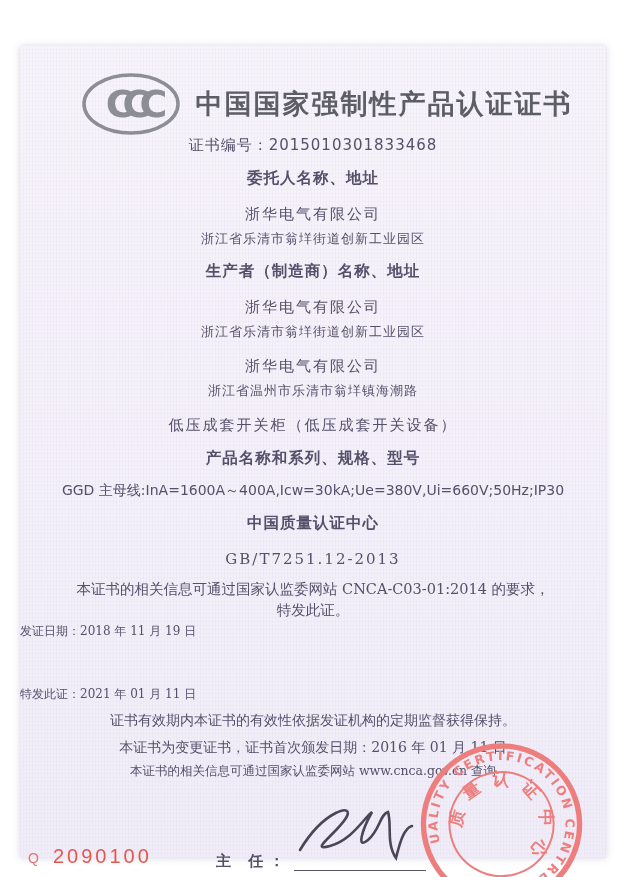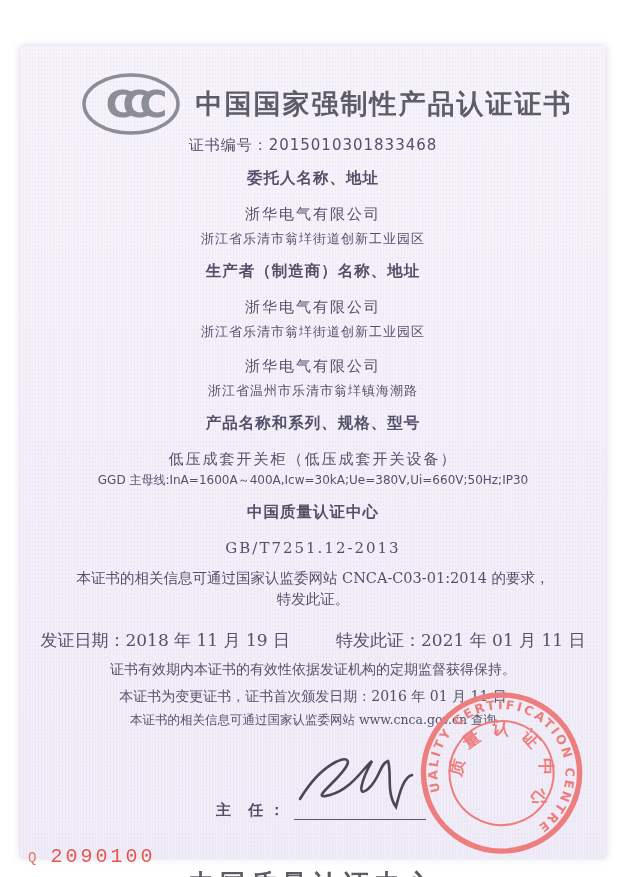--- a/index.html
+++ b/index.html
@@ -20,38 +20,38 @@
   .cert-title{
     position:absolute;left:150px;right:8px;top:14px;text-align:center;
     font-size:27px;letter-spacing:2px;color:#5d5d66;font-weight:600;white-space:nowrap;
   }
   .line{text-align:center;white-space:nowrap;}
   .certno{font-size:15px;letter-spacing:1px;}
   .certno .num{font-family:"DejaVu Sans",sans-serif;font-size:15px;}
   .sec-head{margin-top:13px;font-size:15.5px;font-weight:600;letter-spacing:1px;}
   .sec-name{margin-top:16px;font-size:15px;letter-spacing:2px;}
   .sec-addr{margin-top:6px;font-size:13px;letter-spacing:1px;}
-  .spec{margin-top:3px;font-size:12px;font-family:"DejaVu Sans",sans-serif;letter-spacing:0;}
+  .spec{margin-top:13px;font-size:14px;font-family:"DejaVu Sans",sans-serif;letter-spacing:0;}
   .stmt{margin-top:12px;font-size:14.5px;}
   .stmt2{margin-top:2px;font-size:14.5px;}
-  .dates{margin-top:20px;font-size:17px;display:flex;justify-content:center;gap:46px;}
+  .dates{margin-top:3px;font-size:12px;display:flex;justify-content:center;gap:46px;flex-direction:column;}
   .note{margin-top:9px;font-size:14px;}
   .note-sm{margin-top:6px;font-size:12.5px;}
   .signing{position:relative;height:126px;margin-top:4px;}
   .cqc-badge{position:absolute;left:40px;top:10px;}
   .director{position:absolute;left:196px;top:62px;white-space:nowrap;}
   .director-label{font-size:15px;letter-spacing:6px;vertical-align:bottom;font-weight:bold;}
   .sig-wrap{display:inline-block;position:relative;width:132px;height:24px;
     border-bottom:1.5px solid #5a5568;vertical-align:bottom;margin-left:4px;}
   .sig-wrap svg{position:absolute;left:-4px;top:-44px;}
   .seal{position:absolute;right:20px;top:-44px;transform:rotate(-14deg);}
   .org-title{margin-top:8px;font-size:25px;letter-spacing:6px;color:#5c5c66;font-weight:600;}
   .code-line{
     position:absolute;left:28px;top:845px;color:#e4574e;
-    font-family:Liberation Mono, monospace;white-space:nowrap;
+    font-family:Liberation Sans, sans-serif;white-space:nowrap;
   }
   .code-line .q{font-size:14px;color:#e4746d;margin-right:14px;}
   .code-line .num{font-size:20px;letter-spacing:3px;}
   svg text{font-family:"DejaVu Sans",sans-serif;}
 </style>
 </head>
 <body>
 
 <div class="paper">
 
@@ -73,22 +73,22 @@
   <div class="line sec-name">浙华电气有限公司</div>
   <div class="line sec-addr">浙江省乐清市翁垟街道创新工业园区</div>
 
   <div class="line sec-head">生产者（制造商）名称、地址</div>
   <div class="line sec-name">浙华电气有限公司</div>
   <div class="line sec-addr">浙江省乐清市翁垟街道创新工业园区</div>
 
   <div class="line sec-name">浙华电气有限公司</div>
   <div class="line sec-addr">浙江省温州市乐清市翁垟镇海潮路</div>
 
+  <div class="line sec-name">低压成套开关柜（低压成套开关设备）</div>
   <div class="line sec-head">产品名称和系列、规格、型号</div>
-  <div class="line sec-name">低压成套开关柜（低压成套开关设备）</div>
   <div class="line spec">GGD  主母线:InA=1600A～400A,Icw=30kA;Ue=380V,Ui=660V;50Hz;IP30</div>
 
   <div class="line sec-head">中国质量认证中心</div>
   <div class="line sec-name">GB/T7251.12-2013</div>
 
   <div class="line stmt">本证书的相关信息可通过国家认监委网站 CNCA-C03-01:2014 的要求，</div>
   <div class="line stmt2">特发此证。</div>
 
   <div class="dates">
     <span><span>发证日期：</span><span>2018 年 11 月 19 日</span></span>

